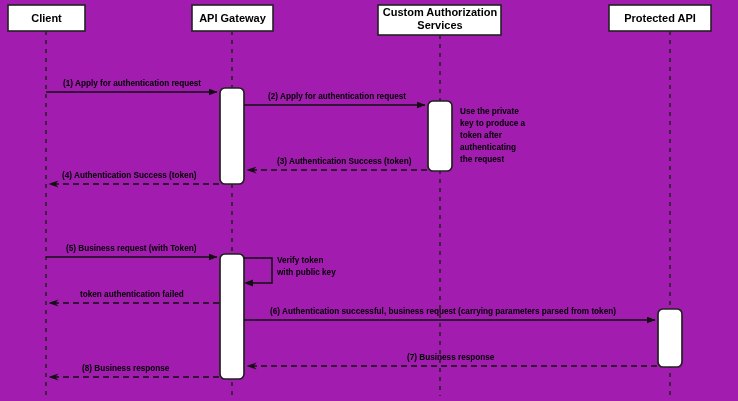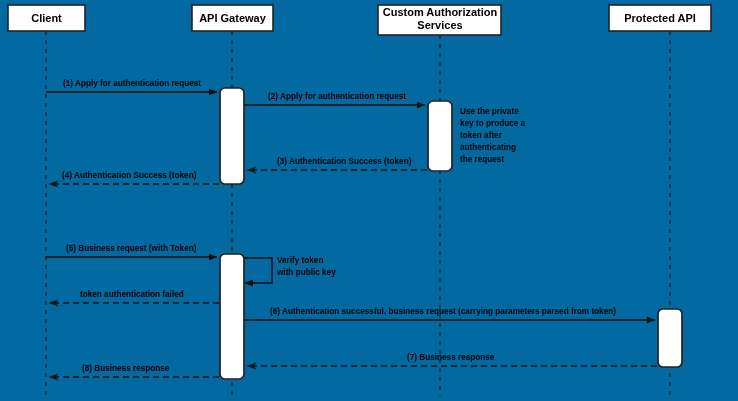--- a/index.html
+++ b/index.html
@@ -8,21 +8,21 @@
     padding: 0;
     background: #ffffff;
   }
   body {
     font-family: "Liberation Sans", sans-serif;
   }
   #diagram-root {
     position: relative;
     width: 738px;
     height: 401px;
-    background: #0369a1;
+    background: #a21caf;
     overflow: hidden;
   }
   svg.diagram-canvas {
     position: absolute;
     left: 0;
     top: 0;
     width: 738px;
     height: 401px;
   }
   .lifeline-label {

